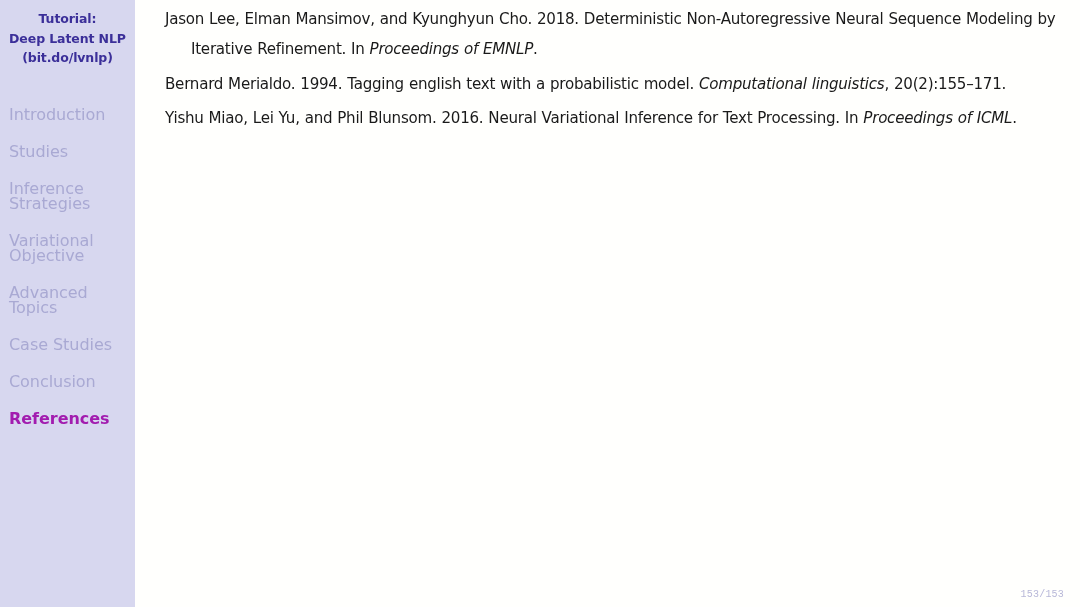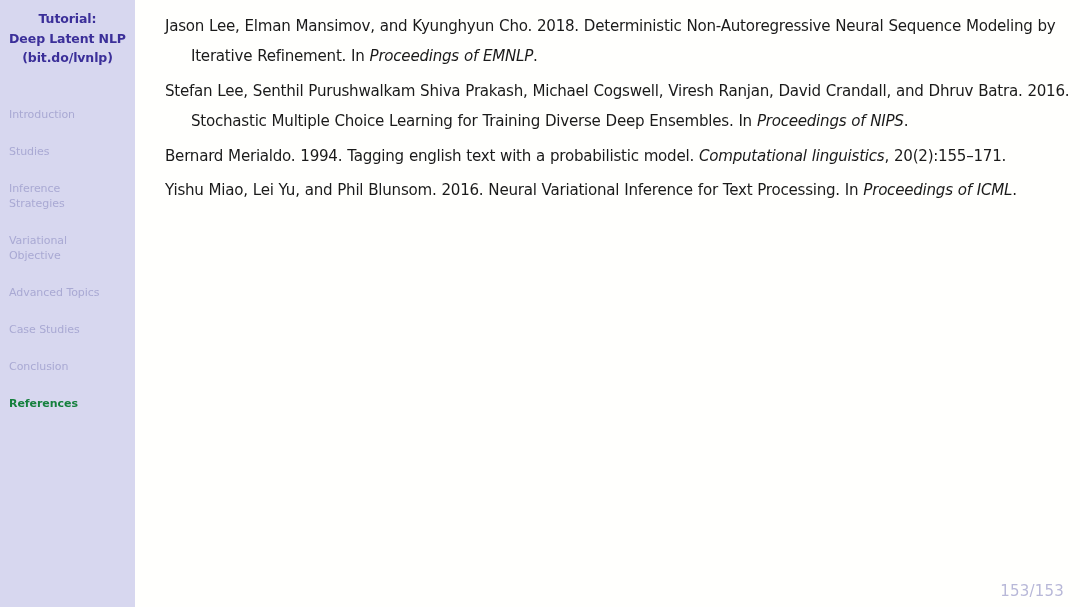--- a/index.html
+++ b/index.html
@@ -46,44 +46,44 @@
   #sidebar-title .tline {
     display: block;
     white-space: nowrap;
   }
 
   #sidebar-nav {
     margin-top: 39px;
     padding: 0 9px 0 9px;
   }
   .nav-item {
-    font-size: 11px;
+    font-size: 16px;
     line-height: 15px;
     color: #a9a9d3;
     margin-bottom: 22px;
     letter-spacing: -0.05px;
     cursor: default;
     margin-top: 19px;
   }
   .nav-item .nl {
     display: block;
   }
   .nav-item.current {
-    color: #15803d;
+    color: #a21caf;
     font-weight: bold;
   }
 
   
   #content {
     flex: 1;
     height: 607px;
     position: relative;
     background: #fffffd;
     box-sizing: border-box;
-    padding: 11px 8px 0 30px;
+    padding: 4px 8px 0 30px;
   }
 
   .bib-list {
     list-style: none;
     margin: 0;
     padding: 0;
   }
 
   .bib-entry {
     font-family: "DejaVu Sans", sans-serif;
@@ -97,23 +97,24 @@
     word-spacing: 0.4px;
   }
   .bib-entry em {
     font-style: italic;
   }
 
   #page-number {
     position: absolute;
     right: 16px;
     bottom: 7px;
-    font-size: 15px;
+    font-size: 10px;
     color: #b8b8d8;
     letter-spacing: 0.2px;
+    font-family: Liberation Mono, monospace;
   }
 </style>
 </head>
 <body>
 
 <div id="slide">
 
   <div id="sidebar">
     <div id="sidebar-title">
         <span class="tline">Tutorial:</span>
@@ -146,20 +147,19 @@
         </div>
         <div class="nav-item current">
           <span class="nl">References</span>
         </div>
       </nav>
   </div>
 
   <div id="content">
     <ul class="bib-list" id="bib-list">
         <li class="bib-entry">Jason Lee, Elman Mansimov, and Kyunghyun Cho. 2018. Deterministic Non-Autoregressive Neural Sequence Modeling by Iterative Refinement. In <em>Proceedings of EMNLP</em>.</li>
-        <li class="bib-entry">Stefan Lee, Senthil Purushwalkam Shiva Prakash, Michael Cogswell, Viresh Ranjan, David Crandall, and Dhruv Batra. 2016. Stochastic Multiple Choice Learning for Training Diverse Deep Ensembles. In <em>Proceedings of NIPS</em>.</li>
         <li class="bib-entry">Bernard Merialdo. 1994. Tagging english text with a probabilistic model. <em>Computational linguistics</em>, 20(2):155–171.</li>
         <li class="bib-entry">Yishu Miao, Lei Yu, and Phil Blunsom. 2016. Neural Variational Inference for Text Processing. In <em>Proceedings of ICML</em>.</li>
       </ul>
     <div id="page-number">153/153</div>
   </div>
 
 </div>
 
 </body></html>

